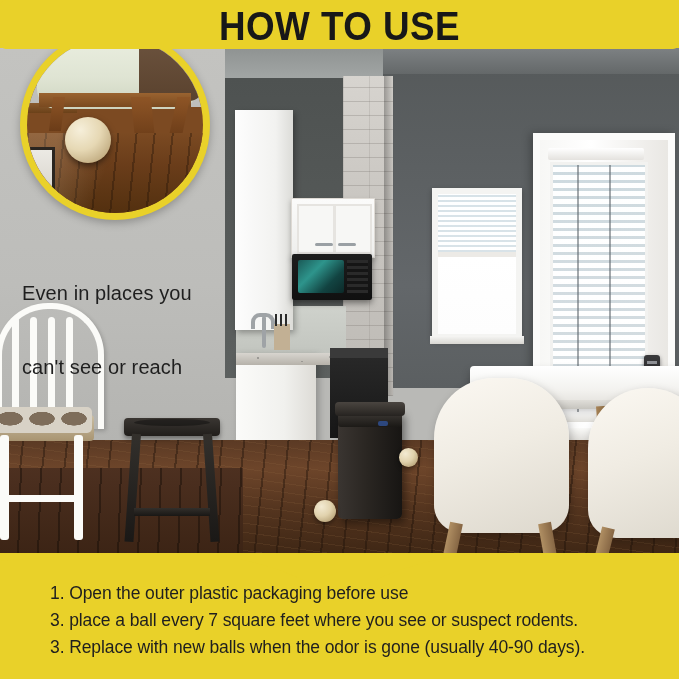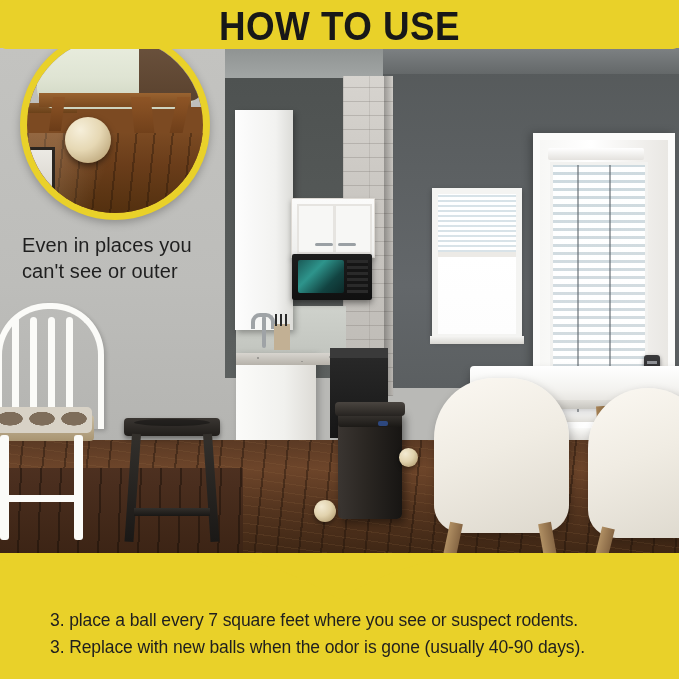--- a/index.html
+++ b/index.html
@@ -241,21 +241,21 @@
     box-shadow:0 3px 6px rgba(0,0,0,.5);}
   .i-baseboard{position:absolute;left:0;top:66px;width:50px;height:10px;
     background:linear-gradient(180deg,#8a5b2e,#6b4119);}
   .i-frame{position:absolute;left:-4px;top:110px;width:26px;height:46px;
     background:linear-gradient(180deg,#eceae4,#d6d3cb);border:3px solid #2a2520;}
 
   
   .caption{position:absolute;left:22px;top:232px;z-index:22;
     font-size:20px;line-height:26px;color:#1f1f1f;
     font-family:"Liberation Sans", sans-serif;letter-spacing:.1px;}
-  .caption span{display:block;}
+  .caption span{display:block;margin-top:48px;}
 
   
   .banner{position:absolute;left:0;bottom:0;width:679px;height:152px;z-index:25;}
   .banner svg{display:block;width:679px;height:152px;}
   .steps{position:absolute;left:0;bottom:0;width:679px;height:110px;z-index:26;
     padding:0;box-sizing:border-box;}
   .step{position:absolute;left:50px;font-size:17.5px;color:#1f1f1f;
     font-family:"Liberation Sans", sans-serif;letter-spacing:-.1px;white-space:nowrap;}
   .step.s1{top:14px;}
   .step.s2{top:41px;}
@@ -382,27 +382,28 @@
       </div>
       <div class="i-floor"></div>
       <div class="i-floor-sheen"></div>
       <div class="i-frame"></div>
       <div class="i-ball"></div>
     </div>
   </div>
 
   <div class="caption">
     <span>Even in places you</span>
-    <span>can't see or outer</span>
+    <span>can't see or reach</span>
   </div>
 
   <div class="banner">
     <svg viewBox="0 0 679 152" preserveAspectRatio="none">
       <path d="M0,34 C0,34 90,26 176,26 C268,26 320,62 339,72 C358,62 412,26 503,26 C589,26 679,34 679,34 L679,152 L0,152 Z" fill="#e9d129"></path>
     </svg>
   </div>
 
   <div class="steps">
+    <div class="step s1">1. Open the outer plastic packaging before use</div>
     <div class="step s2">3. place a ball every 7 square feet where you see or suspect rodents.</div>
     <div class="step s3">3. Replace with new balls when the odor is gone (usually 40-90 days).</div>
   </div>
 
 </div>
 
 </body></html>

